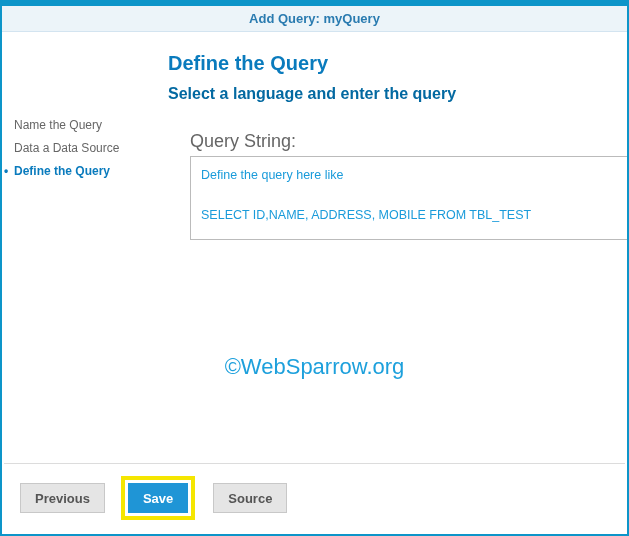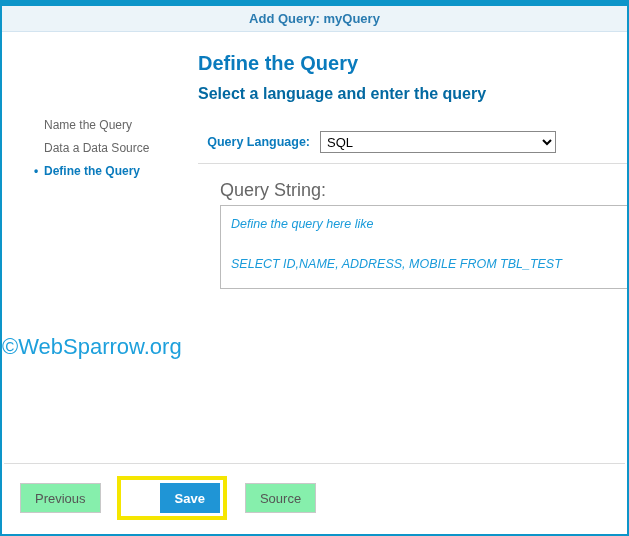--- a/index.html
+++ b/index.html
@@ -26,21 +26,20 @@
   .content {
     display: flex;
     padding: 20px 0 10px 0;
   }
   .sidebar {
     width: 158px;
     padding: 62px 0 0 12px;
     font-size: 12px;
     color: #555;
     line-height: 1.9;
-    margin-left: 30px;
   }
   .sidebar .step { color: #666; }
   .sidebar .step.active {
     color: #0a7bbd;
     font-weight: bold;
   }
   .sidebar .step.active::before {
     content: "•";
     color: #0a7bbd;
     display: inline-block;
@@ -97,56 +96,55 @@
     border: 1px solid #bbb;
     border-right: none;
     background: #fff;
     height: 84px;
     padding: 8px 10px;
     font-size: 12.5px;
     color: #1a9bda;
     line-height: 1.6;
     outline: none;
     overflow: hidden;
-    font-style: italic;
   }
   .watermark {
     position: absolute;
     left: 0; right: 0;
-    top: 328px;
-    text-align: left;
+    top: 348px;
+    text-align: center;
     color: #1da0dc;
     font-size: 22px;
     pointer-events: none;
   }
   .footer {
     position: absolute;
     left: 2px; right: 2px; bottom: 2px;
     border-top: 1px solid #dcdcdc;
     padding: 12px 16px;
     display: flex;
     gap: 18px;
     align-items: center;
     background: #fff;
   }
   .btn {
     height: 30px;
     padding: 0 14px;
     font-size: 13px;
     border: 1px solid #c8c8c8;
-    background: #86efac;
+    background: #e5e5e5;
     color: #555;
     cursor: pointer;
+    font-weight: bold;
   }
   .btn.primary {
     background: #1f95d6;
     border-color: #1f95d6;
     color: #fff;
     font-weight: bold;
-    margin-left: 36px;
   }
   .save-highlight {
     border: 4px solid #f5e600;
     padding: 3px;
     display: inline-flex;
     margin-left: -2px;
   }
 </style>
 </head>
 <body>
@@ -157,26 +155,20 @@
   <div class="sidebar">
     <div class="step">Name the Query</div>
     <div class="step">Data a Data Source</div>
     <div class="step active">Define the Query</div>
   </div>
 
   <div class="main">
     <h2>Define the Query</h2>
     <div class="subtitle">Select a language and enter the query</div>
 
-    <div class="lang-row">
-      <label>Query Language:</label>
-      <select class="lang-select">
-        <option>SQL</option>
-      </select>
-    </div>
 
     <div class="qs-label">Query String:</div>
     <div class="query-box" contenteditable="true" style="">Define the query here like<br>&nbsp;<br>SELECT ID,NAME, ADDRESS, MOBILE FROM TBL_TEST</div>
   </div>
 </div>
 
 <div class="watermark">©WebSparrow.org</div>
 
 <div class="footer">
   <button class="btn">Previous</button>

